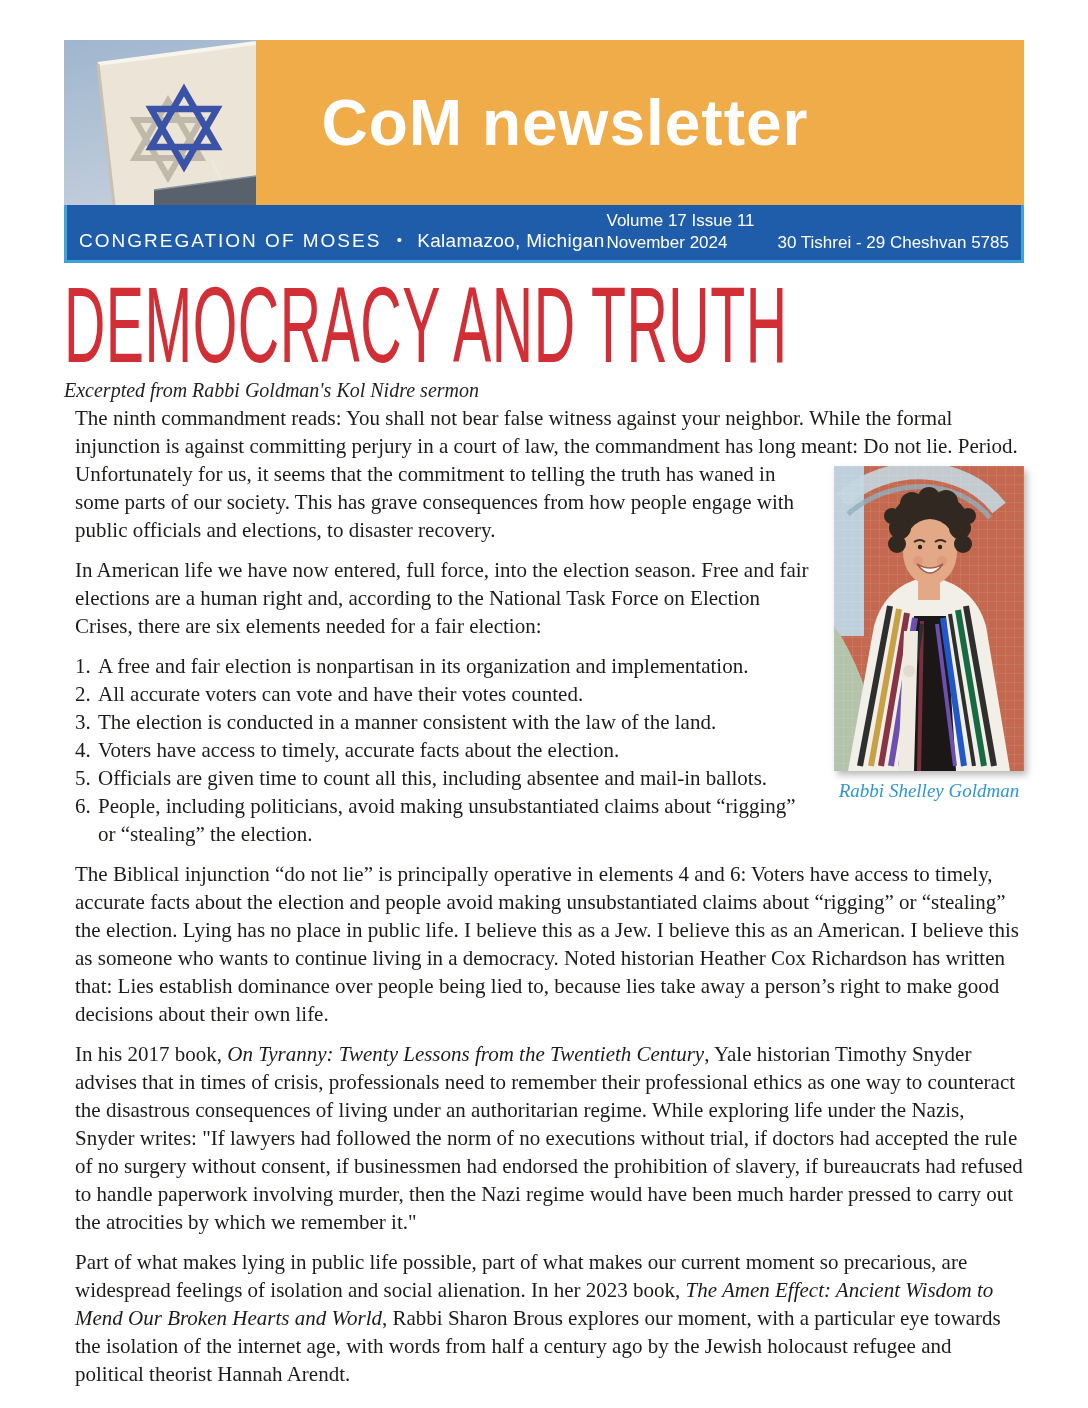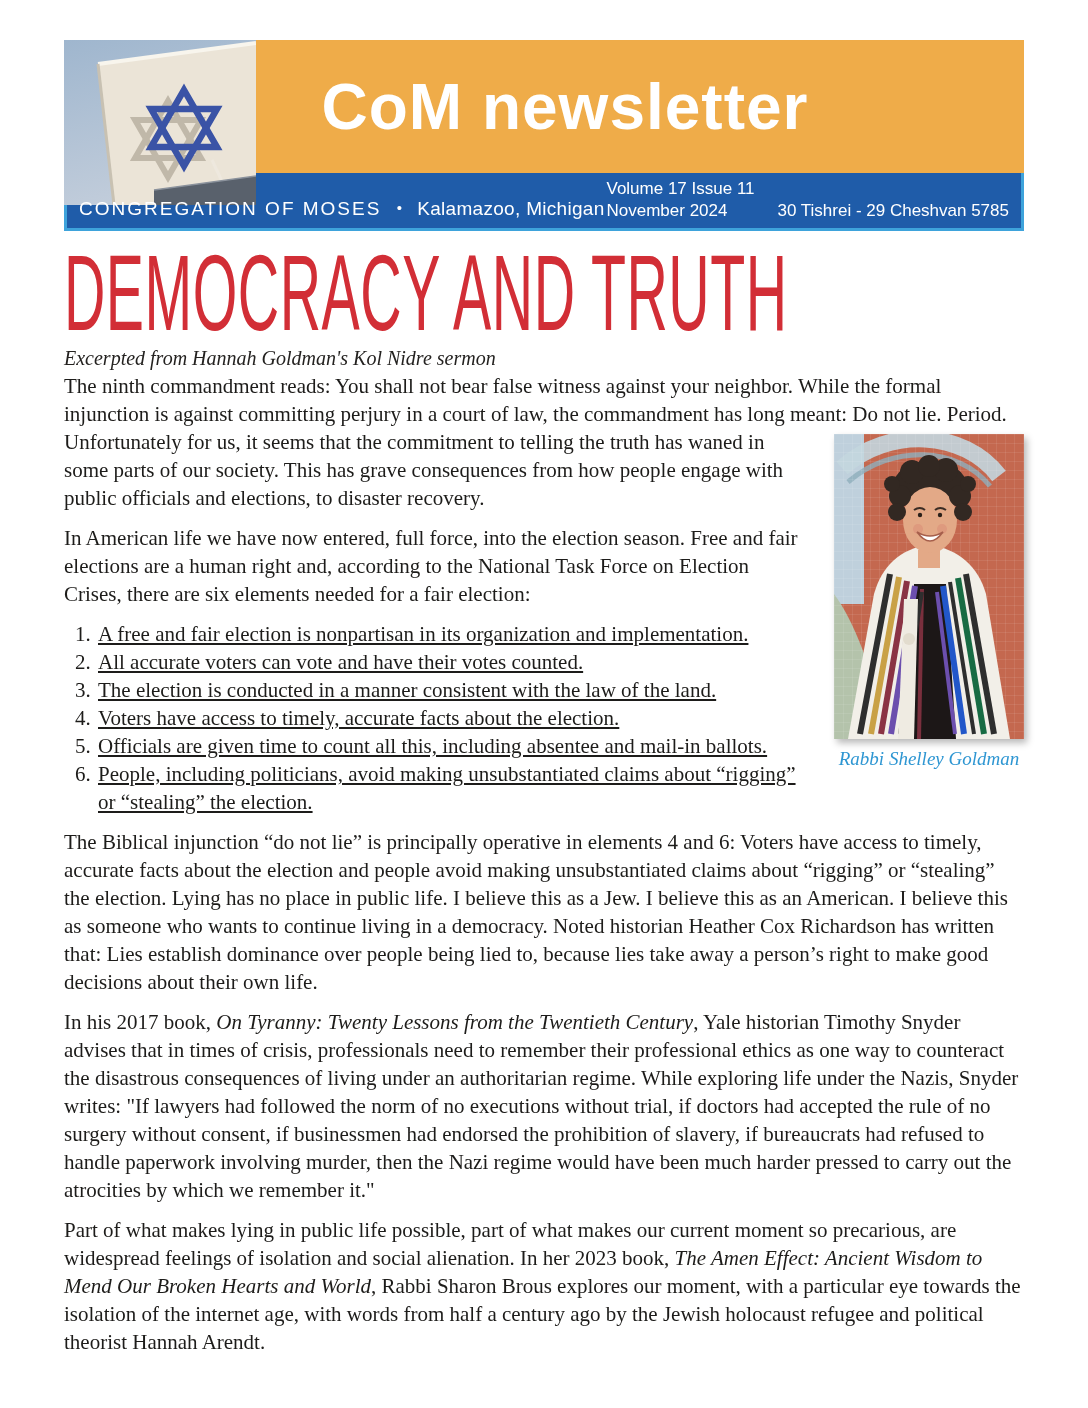--- a/index.html
+++ b/index.html
@@ -7,21 +7,21 @@
     position:relative;
     width:1088px;height:1408px;
     box-sizing:border-box;
     padding:40px 64px 0 64px;
     background:#ffffff;
     overflow:hidden;
     font-family:"Liberation Serif", serif;
     color:#1d1c1a;
   }
   
-  .masthead{display:flex;height:133px;}
+  .masthead{display:flex;height:165px;}
   .building-photo{width:192px;flex:none;height:165px;overflow:hidden;}
   .building-photo svg{display:block;}
   .banner{
     flex:1;background:#EFAC49;
     display:flex;align-items:center;justify-content:center;
     padding-right:150px;
   }
   .banner h1{
     margin:0;
     font-family:"Liberation Sans", sans-serif;
@@ -58,23 +58,23 @@
     transform-origin:0 60%;
     white-space:nowrap;
   }
   .subtitle{
     margin:8px 0 2px 0;
     font-style:italic;
     font-size:20px;
     color:#242220;
   }
   .body-text{font-size:21px;line-height:28px;}
-  .body-text p{margin:0 0 12px 0;}
+  .body-text p{margin:0 0 12px 11px;}
   ol.elements{margin:12px 0 12px 0;padding-left:32px;}
-  ol.elements li{line-height:28px;padding-left:2px;text-decoration:underline;}
+  ol.elements li{line-height:28px;padding-left:2px;}
   em{font-style:italic;}
   
   .photo-float{
     float:right;
     width:190px;
     margin:6px 0 10px 22px;
     display:block;
     text-align:center;
   }
   .rabbi-photo{display:block;width:190px;height:305px;box-shadow:3px 4px 7px rgba(0,0,0,.28);}
@@ -137,21 +137,21 @@
     <div class="org-right">
       <div>Volume 17 Issue 11</div>
       <div class="org-dates">
         <span class="greg">November 2024</span><span>30 Tishrei - 29 Cheshvan 5785</span>
       </div>
     </div>
   </div>
 
   <main>
     <h2 class="article-title"><span class="condense">DEMOCRACY AND TRUTH</span></h2>
-    <p class="subtitle">Excerpted from Hannah Goldman's Kol Nidre sermon</p>
+    <p class="subtitle">Excerpted from Rabbi Goldman's Kol Nidre sermon</p>
 
     <div class="body-text">
       <p>
         <span>The ninth commandment reads: You shall not bear false witness against your neighbor. While the formal injunction is against committing perjury in a court of law, the commandment has long meant: Do not lie. Period. </span><span class="photo-float">
             <span class="rabbi-photo">
           <svg width="190" height="305" viewBox="0 0 190 305" xmlns="http://www.w3.org/2000/svg">
             <defs>
               <pattern id="mosaic" width="9" height="9" patternUnits="userSpaceOnUse">
                 <rect width="9" height="9" fill="none"></rect>
                 <path d="M0 0H9M0 0V9" stroke="rgba(255,255,255,0.16)" stroke-width="1"></path>

